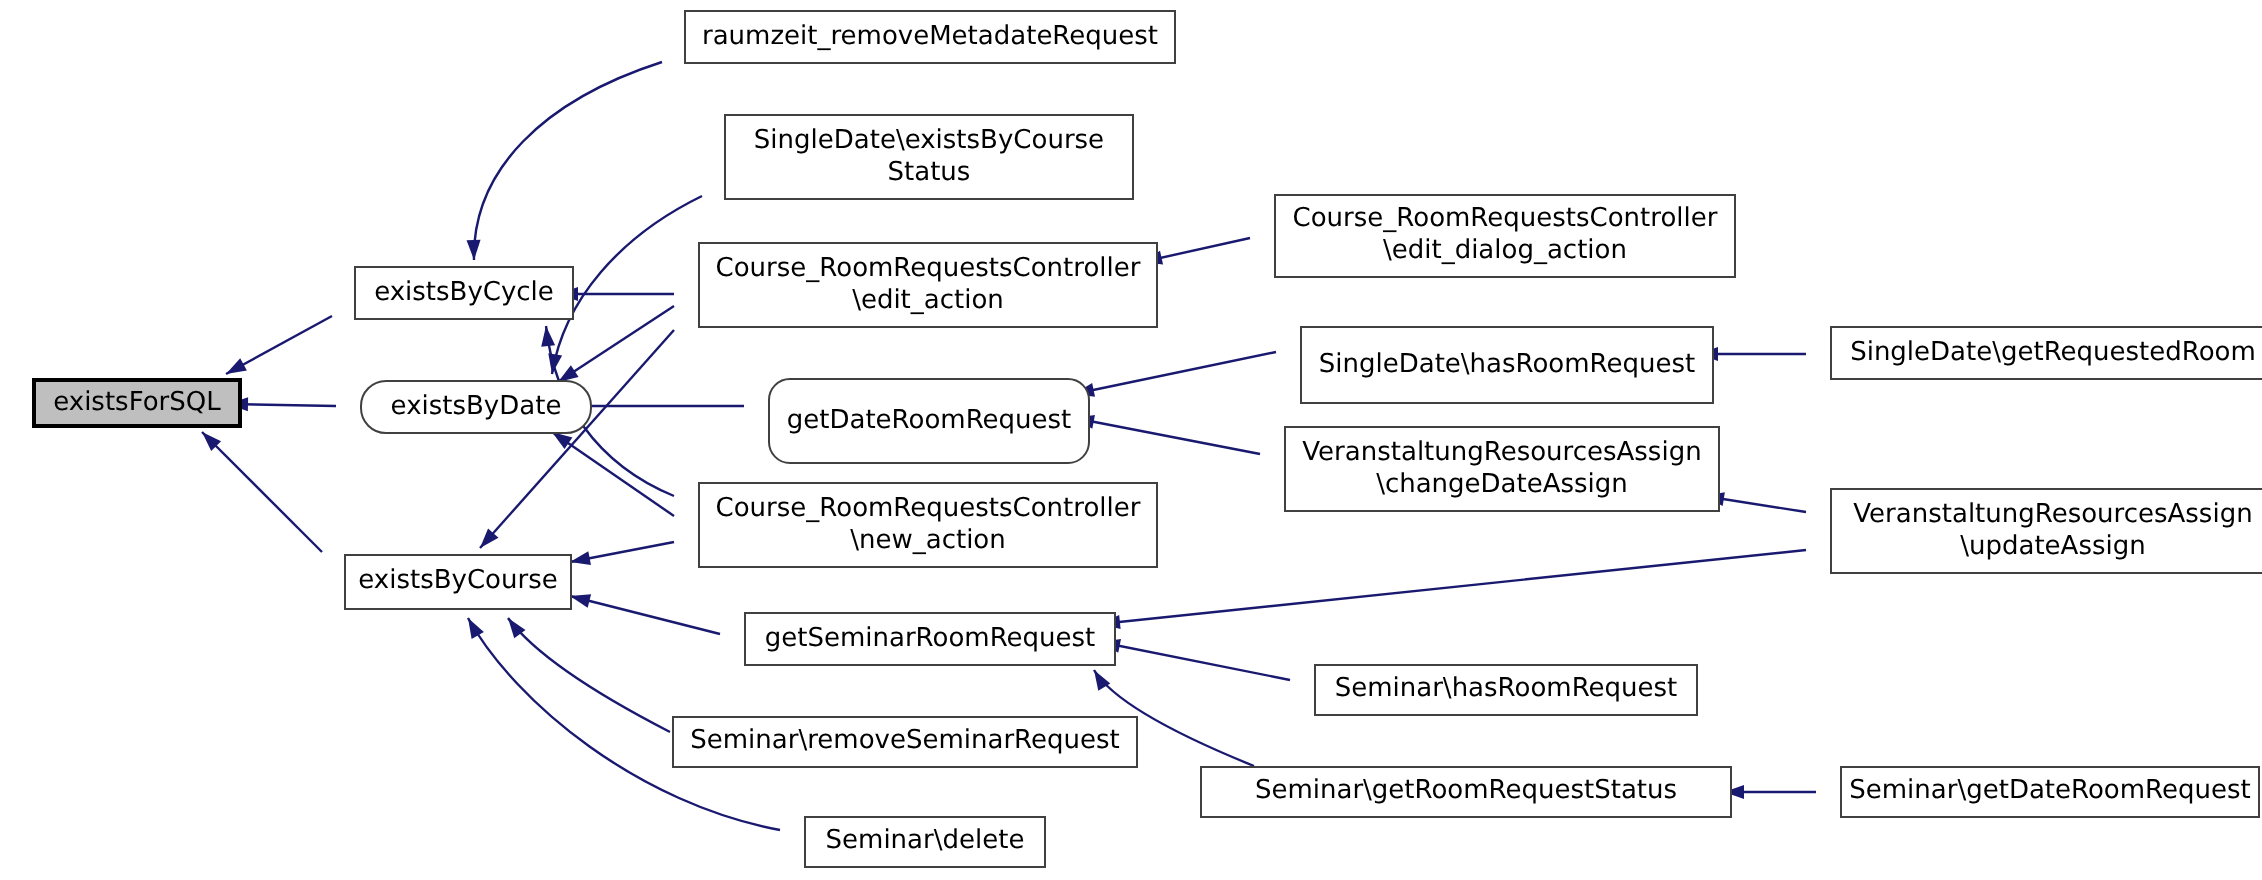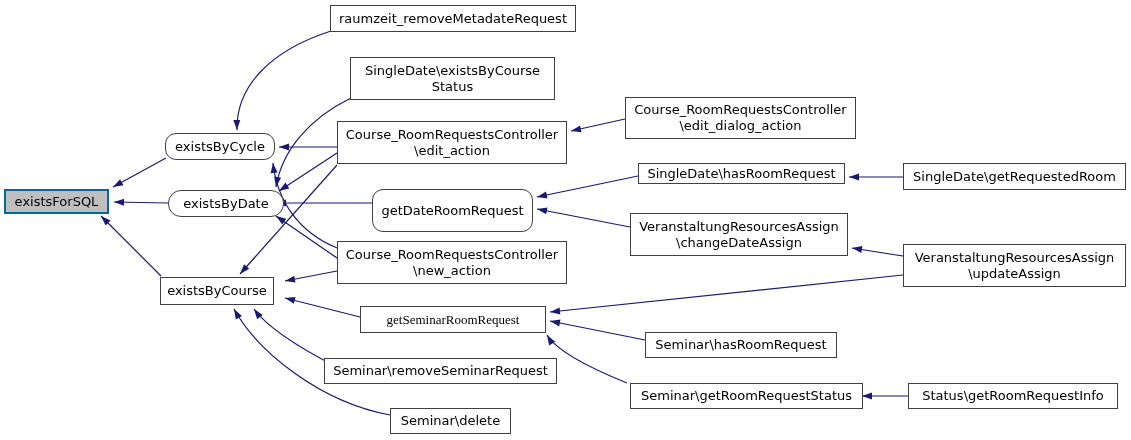--- a/index.html
+++ b/index.html
@@ -27,24 +27,25 @@
     color: #000000;
     font-size: 13px;
     line-height: 16px;
     display: flex;
     align-items: center;
     justify-content: center;
     text-align: center;
     white-space: pre-line;
     cursor: pointer;
     z-index: 2;
+    margin-left: 12px;
   }
   .node.current {
     background: #bfbfbf;
-    border: 2px solid #0369a1;
+    border: 2px solid #000000;
     cursor: default;
   }
   .edge-path {
     fill: none;
     stroke-width: 1.2px;
   }
 </style>
 </head>
 <body>
 
@@ -94,39 +95,39 @@
       <polygon points="550,312 559.5806599206792,307.4766212313923 560.3103734685269,314.43848291761446" fill="#191970"></polygon>
       <path d="M645,340 L550,321" class="edge-path" stroke="#191970"></path>
       <polygon points="550,321 560.4922132298929,319.52912898646366 559.1194002839255,326.39319371630006" fill="#191970"></polygon>
       <path d="M627,383 C585,366 556,350 547,335" class="edge-path" stroke="#191970"></path>
       <polygon points="547,335 555.1461827942692,341.7741941131291 549.1437323142814,345.3756644011218" fill="#191970"></polygon>
       <path d="M908,396 L862,396" class="edge-path" stroke="#191970"></path>
       <polygon points="862,396 872,392.5 872,399.5" fill="#191970"></polygon>
     </svg>
   <div id="nodes">
       <div class="node current" style="left: 4px; top: 189px; width: 105px; height: 25px;">existsForSQL</div>
-      <div class="node" style="left: 165px; top: 133px; width: 110px; height: 27px; border-radius: 11px;">existsByCycle</div>
+      <div class="node" style="left: 165px; top: 133px; width: 110px; height: 27px;">existsByCycle</div>
       <div class="node" style="left: 168px; top: 190px; width: 116px; height: 27px; border-radius: 13px;">existsByDate</div>
       <div class="node" style="left: 160px; top: 277px; width: 114px; height: 28px;">existsByCourse</div>
       <div class="node" style="left: 330px; top: 5px; width: 246px; height: 27px;">raumzeit_removeMetadateRequest</div>
       <div class="node" style="left: 350px; top: 57px; width: 205px; height: 43px;">SingleDate\existsByCourse
 Status</div>
       <div class="node" style="left: 337px; top: 121px; width: 230px; height: 43px;">Course_RoomRequestsController
 \edit_action</div>
       <div class="node" style="left: 372px; top: 189px; width: 161px; height: 43px; border-radius: 11px;">getDateRoomRequest</div>
       <div class="node" style="left: 337px; top: 241px; width: 230px; height: 43px;">Course_RoomRequestsController
 \new_action</div>
-      <div class="node" style="left: 360px; top: 306px; width: 186px; height: 27px; font-family: Liberation Serif, serif;">getSeminarRoomRequest</div>
+      <div class="node" style="left: 360px; top: 306px; width: 186px; height: 27px;">getSeminarRoomRequest</div>
       <div class="node" style="left: 324px; top: 358px; width: 233px; height: 26px;">Seminar\removeSeminarRequest</div>
       <div class="node" style="left: 390px; top: 408px; width: 121px; height: 26px;">Seminar\delete</div>
       <div class="node" style="left: 625px; top: 97px; width: 231px; height: 42px;">Course_RoomRequestsController
 \edit_dialog_action</div>
-      <div class="node" style="left: 638px; top: 163px; width: 207px; height: 21px;">SingleDate\hasRoomRequest</div>
+      <div class="node" style="left: 638px; top: 163px; width: 207px; height: 39px;">SingleDate\hasRoomRequest</div>
       <div class="node" style="left: 630px; top: 213px; width: 218px; height: 43px;">VeranstaltungResourcesAssign
 \changeDateAssign</div>
       <div class="node" style="left: 645px; top: 332px; width: 192px; height: 26px; text-align: right;">Seminar\hasRoomRequest</div>
-      <div class="node" style="left: 630px; top: 383px; width: 233px; height: 26px;">Seminar\getRoomRequestStatus</div>
+      <div class="node" style="left: 588px; top: 383px; width: 266px; height: 26px;">Seminar\getRoomRequestStatus</div>
       <div class="node" style="left: 903px; top: 163px; width: 223px; height: 27px;">SingleDate\getRequestedRoom</div>
       <div class="node" style="left: 903px; top: 244px; width: 223px; height: 43px;">VeranstaltungResourcesAssign
 \updateAssign</div>
-      <div class="node" style="left: 908px; top: 383px; width: 210px; height: 26px;">Status\getRoomRequestInfo</div>
+      <div class="node" style="left: 908px; top: 383px; width: 210px; height: 26px;">Seminar\getDateRoomRequest</div>
     </div>
 </div>
 
 </body></html>

